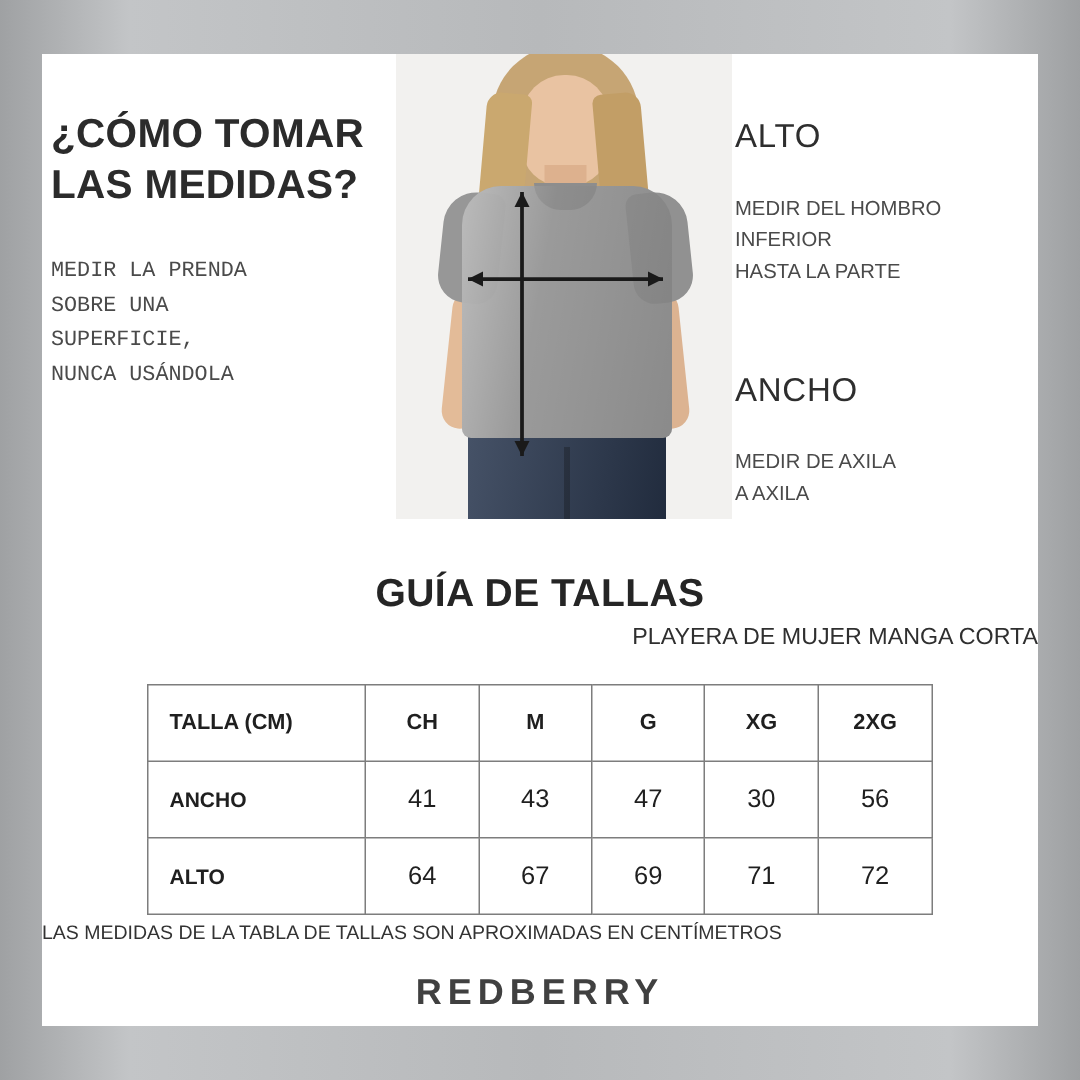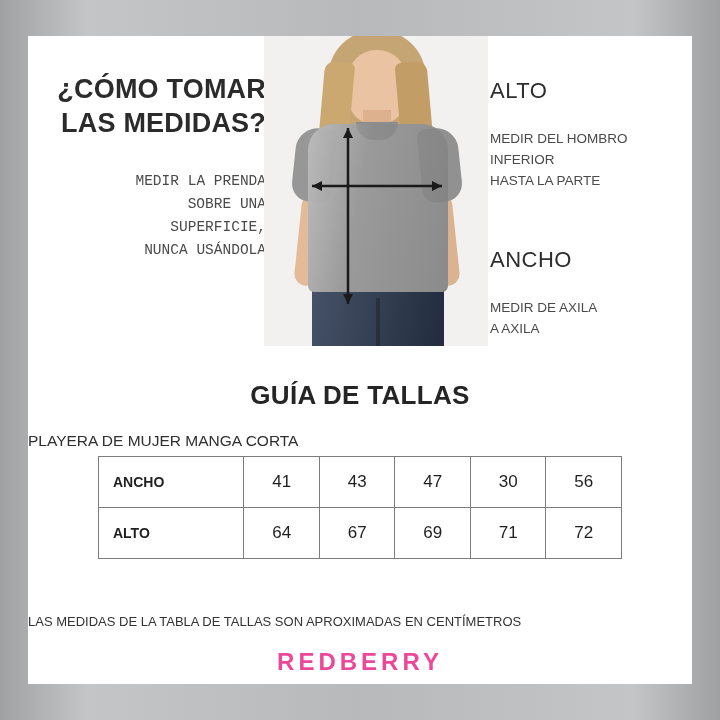--- a/index.html
+++ b/index.html
@@ -19,21 +19,21 @@
     left:28px;top:36px;
     width:664px;height:648px;
     background:#ffffff;
   }
 
   
   .top{
     position:absolute;left:0;top:0;width:664px;height:310px;
   }
   .left-col{
-    position:absolute;left:6px;top:36px;width:232px;text-align:right;
+    position:absolute;left:6px;top:36px;width:232px;text-align:left;
   }
   .headline{
     font-size:27px;line-height:34px;font-weight:bold;color:#2b2b2b;
     letter-spacing:.2px;
   }
   .subtext{
     margin-top:30px;
     font-size:14.5px;line-height:23px;color:#4a4a4a;font-family:Liberation Mono, monospace;
   }
 
@@ -116,21 +116,21 @@
 
   
   .arrows{position:absolute;left:236px;top:0;width:224px;height:310px;}
 
   
   .guide-title{
     position:absolute;left:0;top:344px;width:664px;text-align:center;
     font-size:26px;font-weight:bold;color:#252525;letter-spacing:.3px;
   }
   .guide-sub{
-    position:absolute;left:0;top:396px;width:664px;text-align:left;
+    position:absolute;left:0;top:380px;width:664px;text-align:right;
     font-size:15.5px;color:#2f2f2f;
   }
   table.sizes{
     position:absolute;left:70px;top:420px;
     width:524px;border-collapse:collapse;
   }
   table.sizes td{
     border:1px solid #7d7d7d;
     height:48px;
     text-align:center;
@@ -223,35 +223,43 @@
           </div>
         </div>
       </div>
     </div>
 
     <div class="guide-title">GUÍA DE TALLAS</div>
     <div class="guide-sub">PLAYERA DE MUJER MANGA CORTA</div>
 
     <table class="sizes">
       <tbody>
+        <tr class="head">
+          <td class="rowhead">TALLA (CM)</td>
+          <td class="col">CH</td>
+          <td class="col">M</td>
+          <td class="col">G</td>
+          <td class="col">XG</td>
+          <td class="col">2XG</td>
+        </tr>
         <tr>
           <td class="rowhead">ANCHO</td>
           <td class="col">41</td>
           <td class="col">43</td>
           <td class="col">47</td>
           <td class="col">30</td>
           <td class="col">56</td>
         </tr>
         <tr>
           <td class="rowhead">ALTO</td>
           <td class="col">64</td>
           <td class="col">67</td>
           <td class="col">69</td>
           <td class="col">71</td>
           <td class="col">72</td>
         </tr>
       </tbody>
     </table>
 
     <div class="foot-note">LAS MEDIDAS DE LA TABLA DE TALLAS SON APROXIMADAS EN CENTÍMETROS</div>
-    <div class="brand" style="color: #ec4899;">REDBERRY</div>
+    <div class="brand" style="color: #404040;">REDBERRY</div>
   </div>
 </div>
 
 </body></html>

